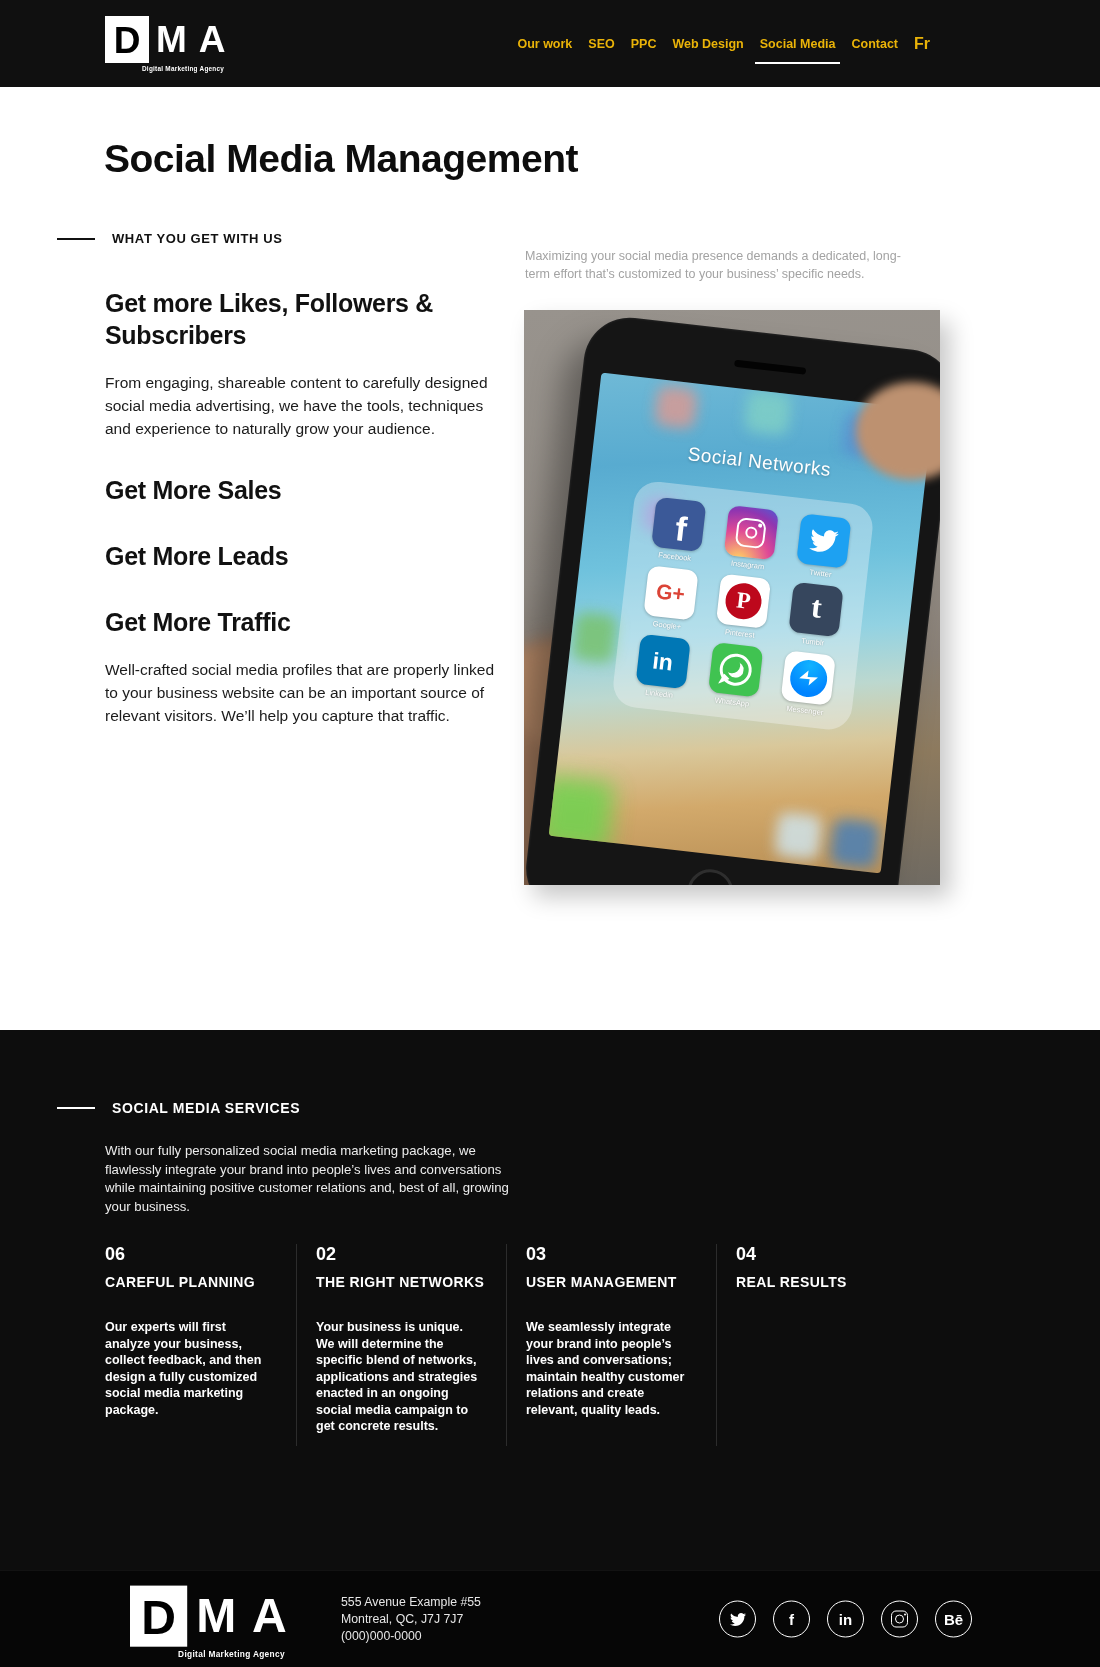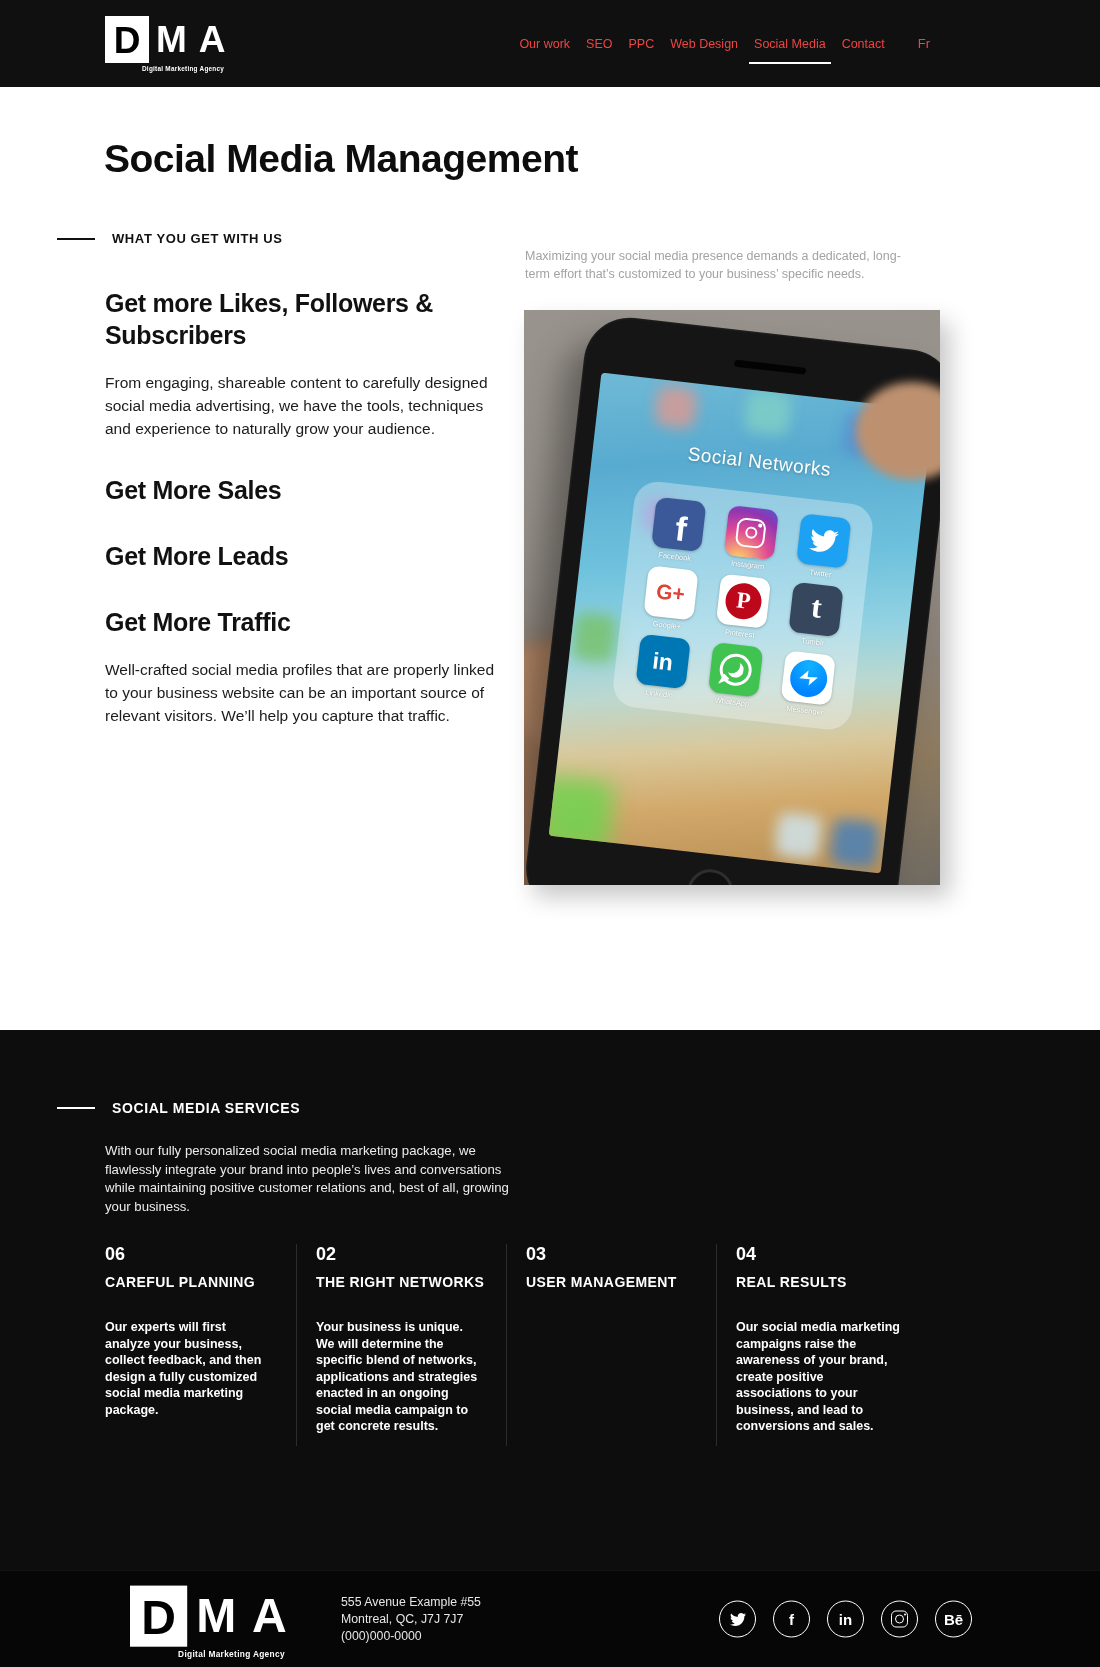--- a/index.html
+++ b/index.html
@@ -8,23 +8,23 @@
 
   
   .site-header { position:absolute; top:0; left:0; width:1100px; height:87px; background:var(--c-header_bg,#101010); }
   .logo { position:relative; width:130px; height:60px; }
   .logo-box { position:absolute; left:0; top:2px; width:44px; height:47px; background:#fff; display:flex; align-items:center; justify-content:center; }
   .logo-box span { color:#000; font-size:37px; font-weight:800; line-height:1; transform:translateY(1px); }
   .logo-ma { position:absolute; left:51px; top:2px; color:#fff; font-size:37px; font-weight:800; letter-spacing:12px; line-height:47px; white-space:nowrap; }
   .logo-sub { position:absolute; left:37px; top:51px; color:#fff; font-size:6.4px; font-weight:700; letter-spacing:0.25px; white-space:nowrap; }
   .header-logo { position:absolute; left:105px; top:14px; }
   .nav { position:absolute; right:170px; top:0; height:87px; display:flex; align-items:center; gap:16px; }
-  .nav-item { position:relative; color:#ef4444; font-size:12.5px; font-weight:400; white-space:nowrap; cursor:pointer; }
+  .nav-item { position:relative; color:#eab308; font-size:12.5px; font-weight:700; white-space:nowrap; cursor:pointer; }
   .nav-item.active::after { content:""; position:absolute; left:-5px; right:-5px; bottom:-13px; height:2px; background:#fff; }
-  .nav-item.lang { margin-left:17px; font-size:13px; }
+  .nav-item.lang { margin-left:0; font-size:16px; }
 
   
   .main { position:absolute; top:87px; left:0; width:1100px; height:943px; background:#fff; }
   .page-title { position:absolute; left:104px; top:50px; font-size:39px; font-weight:700; letter-spacing:-0.5px; color:#0d0d0d; }
   .section-tag { position:absolute; display:flex; align-items:center; gap:17px; }
   .tag-line { width:38px; height:2px; background:#111; }
   .tag-text { font-size:13px; font-weight:700; letter-spacing:0.6px; color:#111; white-space:nowrap; }
   .main .section-tag { left:57px; top:144px; }
   .photo-caption { position:absolute; left:525px; top:161px; width:394px; font-size:12.5px; line-height:17.5px; color:var(--c-caption_text,#a3a3a3); }
   .features { position:absolute; left:105px; top:200px; width:404px; }
@@ -259,25 +259,25 @@
         <div class="col-text">Our experts will first analyze your business, collect feedback, and then design a fully customized social media marketing package.</div>
       </div>
       <div class="col">
         <div class="col-number">02</div>
         <div class="col-title">THE RIGHT NETWORKS</div>
         <div class="col-text">Your business is unique. We will determine the specific blend of networks, applications and strategies enacted in an ongoing social media campaign to get concrete results.</div>
       </div>
       <div class="col">
         <div class="col-number">03</div>
         <div class="col-title">USER MANAGEMENT</div>
+        <div class="col-text">We seamlessly integrate your brand into people’s lives and conversations; maintain healthy customer relations and create relevant, quality leads.</div>
       </div>
       <div class="col">
         <div class="col-number">04</div>
         <div class="col-title">REAL RESULTS</div>
-        <div class="col-text">Our social media marketing campaigns raise the awareness of your brand, create positive associations to your business, and lead to conversions and sales.</div>
       </div>
     </div>
   </section>
 
   <footer class="footer">
     <div class="logo footer-logo">
       <div class="logo-box">
           <span>D</span>
         </div>
       <div class="logo-ma"><span>M</span><span>A</span></div>

